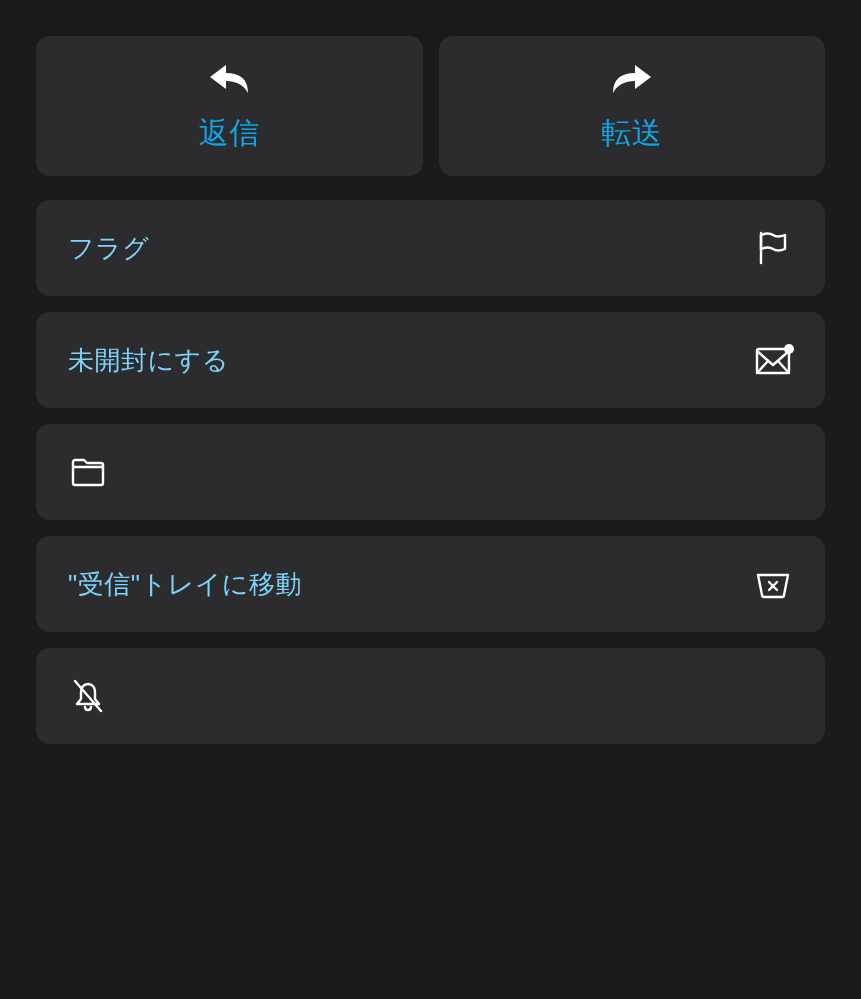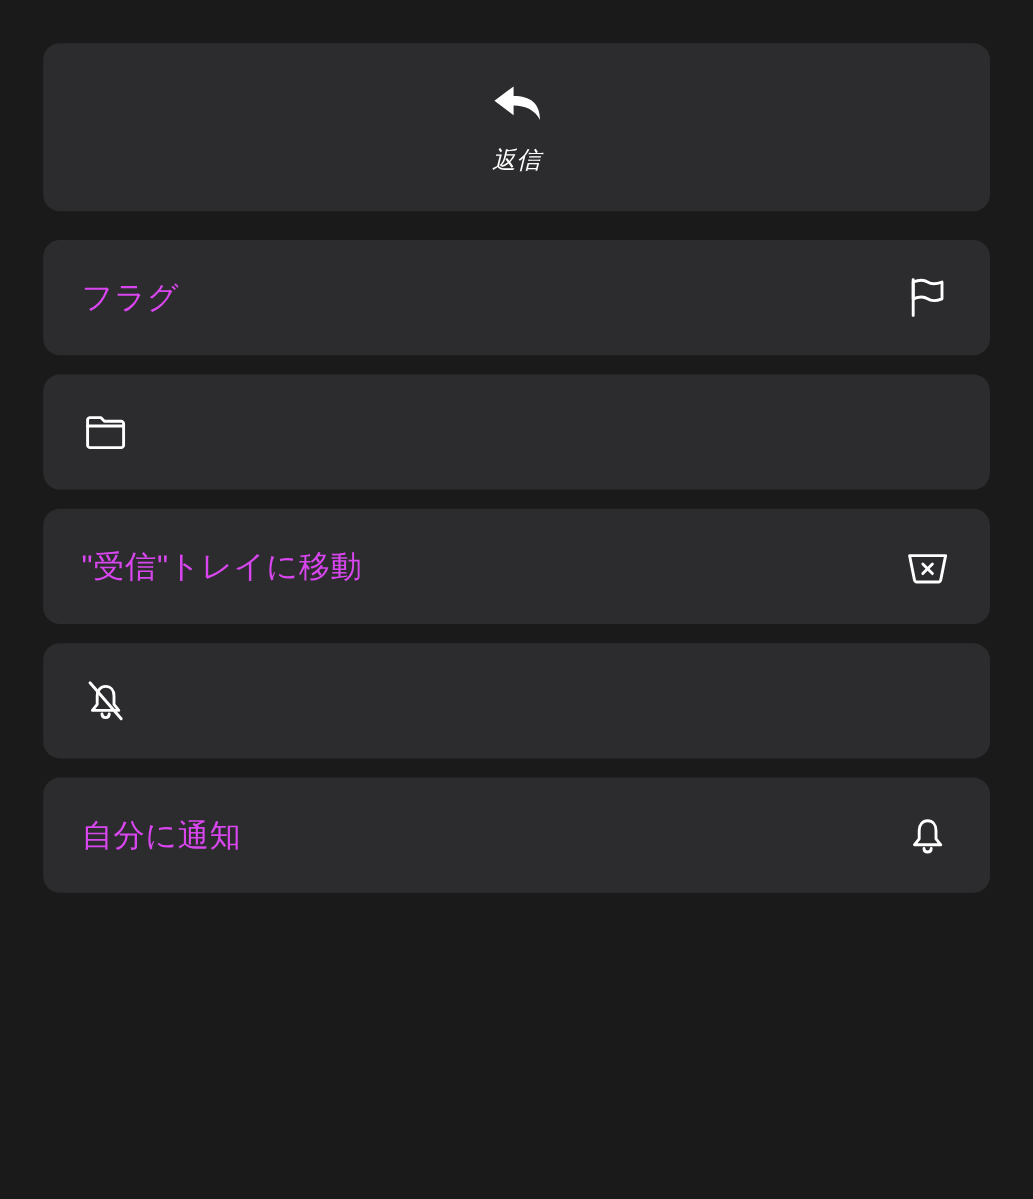--- a/index.html
+++ b/index.html
@@ -33,43 +33,42 @@
   }
   .top-btn .icon-slot {
     width: 46px;
     height: 40px;
     display: flex;
     align-items: center;
     justify-content: center;
   }
   .top-btn .icon-slot svg { width: 46px; height: 40px; }
   .top-btn .label {
-    font-size: 20px;
-    color: #ffffff;
+    font-size: 30px;
+    color: #0ea5e9;
     letter-spacing: 0.5px;
-    font-style: italic;
   }
   .list {
     display: flex;
     flex-direction: column;
     gap: 16px;
   }
   .row {
     background: #2c2c2e;
     border-radius: 14px;
     height: 96px;
     display: flex;
     align-items: center;
     justify-content: space-between;
     padding: 0 32px 0 32px;
     cursor: pointer;
   }
   .row .label {
     font-size: 26px;
-    color: #d946ef;
+    color: #7dd3fc;
     letter-spacing: 0.5px;
   }
   .row .icon-slot {
     width: 40px;
     height: 40px;
     display:flex;
     align-items:center;
     justify-content:center;
     position: relative;
   }
@@ -87,36 +86,56 @@
     <div class="top-btn">
       <span class="icon-slot">
         <svg viewBox="0 0 46 40">
           <path class="filled" d="M20 6 L4 18 L20 30 L20 22 C30 22 38 26 42 34 C42 20 34 14 20 14 Z"></path>
         </svg>
       </span>
       <span class="label">返信</span>
     </div>
 
 
+    <div class="top-btn">
+      <span class="icon-slot">
+        <svg viewBox="0 0 46 40">
+          <path class="filled" d="M26 6 L42 18 L26 30 L26 22 C16 22 8 26 4 34 C4 20 12 14 26 14 Z"></path>
+        </svg>
+      </span>
+      <span class="label">転送</span>
+    </div>
 
 
   </div>
 
   <div class="list">
 
     <div class="row">
       <span class="label">フラグ</span>
       <span class="icon-slot">
         <svg viewBox="0 0 38 38">
           <path d="M7 4 L7 34"></path>
           <path d="M7 6 C12 4 16 4 19 6 C22 8 26 8 31 6 L31 20 C26 22 22 22 19 20 C16 18 12 18 7 20 Z"></path>
         </svg>
       </span>
     </div>
 
+    <div class="row">
+      <span class="label">未開封にする</span>
+      <span class="icon-slot">
+        <svg viewBox="0 0 38 38">
+          <rect x="3" y="8" width="32" height="24" rx="2"></rect>
+          <path d="M3 10 L19 24 L35 10"></path>
+          <path d="M3 32 L14 20"></path>
+          <path d="M35 32 L24 20"></path>
+          <circle class="filled" cx="35" cy="8" r="5"></circle>
+        </svg>
+      </span>
+    </div>
 
     <div class="row">
       <span class="icon-slot">
         <svg viewBox="0 0 38 38">
           <path d="M4 10 L4 30 C4 31 5 32 6 32 L32 32 C33 32 34 31 34 30 L34 12 C34 11 33 10 32 10 L18 10 L15 7 L6 7 C5 7 4 8 4 9 Z"></path>
           <path d="M4 14 L34 14"></path>
         </svg>
       </span>
     </div>
 
@@ -135,25 +154,16 @@
     <div class="row">
       <span class="icon-slot">
         <svg viewBox="0 0 38 38">
           <path d="M12 15 C12 10 15 7 19 7 C23 7 26 10 26 15 L26 22 L30 27 L8 27 L12 22 Z"></path>
           <path d="M16 30 C16 32 17 33 19 33 C21 33 22 32 22 30"></path>
           <path d="M6 4 L32 34"></path>
         </svg>
       </span>
     </div>
 
-    <div class="row">
-      <span class="label">自分に通知</span>
-      <span class="icon-slot">
-        <svg viewBox="0 0 38 38">
-          <path d="M12 15 C12 10 15 7 19 7 C23 7 26 10 26 15 L26 22 L30 27 L8 27 L12 22 Z"></path>
-          <path d="M16 30 C16 32 17 33 19 33 C21 33 22 32 22 30"></path>
-        </svg>
-      </span>
-    </div>
 
   </div>
 
 </div>
 
 </body></html>

